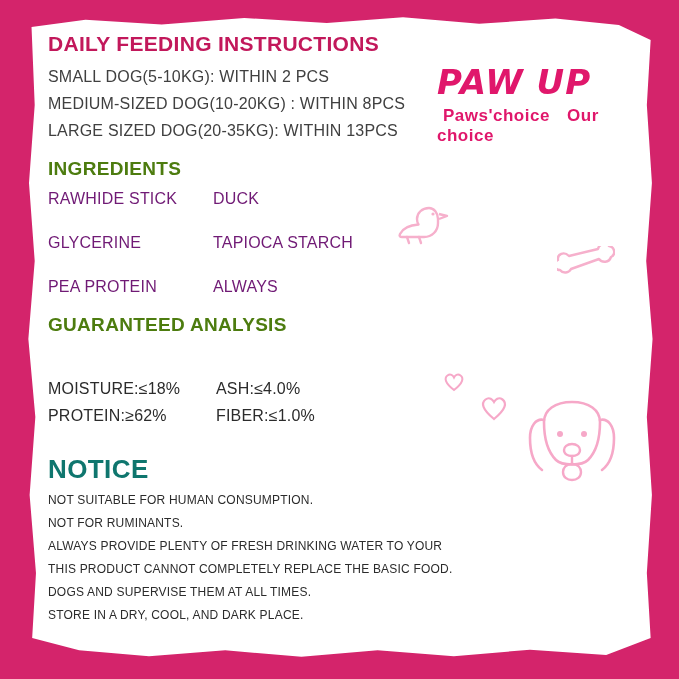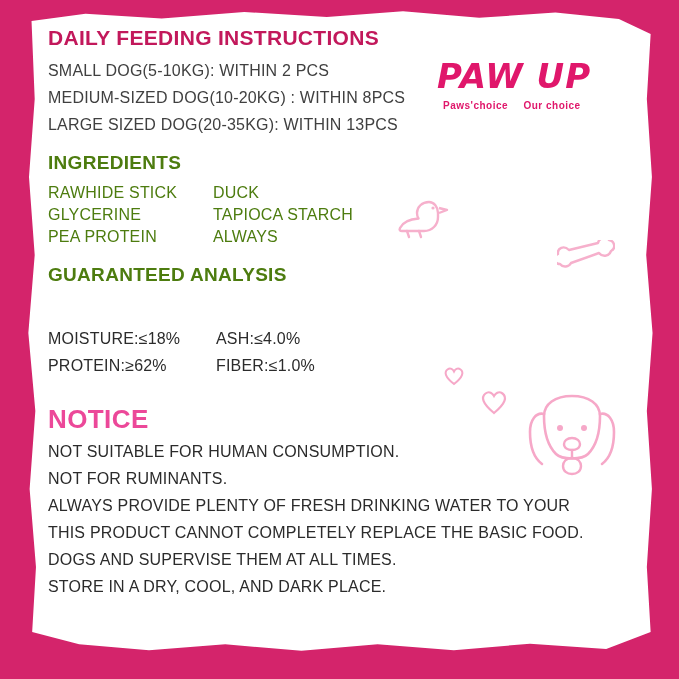--- a/index.html
+++ b/index.html
@@ -16,21 +16,21 @@
   .page {
     position: relative;
     width: 679px;
     height: 679px;
     background: #d4246b;
   }
   
   .panel {
     position: absolute;
     left: 22px;
-    top: 8px;
+    top: 14px;
     width: 635px;
     height: 650px;
     background: #ffffff;
     border-radius: 26px 30px 26px 30px;
     
     clip-path: polygon(
       1.5% 2.0%, 10% 0.9%, 22% 1.6%, 35% 0.6%, 48% 1.4%, 60% 0.5%,
       72% 1.5%, 84% 0.7%, 94% 1.7%, 99.0% 4.0%,
       98.4% 14%, 99.2% 26%, 98.3% 38%, 99.3% 50%, 98.4% 62%,
       99.2% 74%, 98.4% 86%, 99.0% 96.0%,
@@ -63,43 +63,43 @@
   .line {
     font-size: 16px;
     color: #404040;
     margin: 0 0 9px 0;
     letter-spacing: 0.2px;
   }
   .block { margin-bottom: 18px; }
   .two-col {
     display: grid;
     grid-template-columns: 165px auto;
-    row-gap: 4px;
+    row-gap: 26px;
     font-size: 16px;
-    color: #4d7c0f;
+    color: #701a75;
     letter-spacing: 0.2px;
   }
   .ga-col {
     display: grid;
     grid-template-columns: 168px auto;
     row-gap: 9px;
     font-size: 16px;
     color: #2b2b2b;
     letter-spacing: 0.2px;
     margin-top: 44px;
   }
   .notice-title {
     font-size: 26px;
-    color: #ec4899;
+    color: #0f766e;
     font-weight: bold;
     margin: 20px 0 8px 0;
     letter-spacing: 0.4px;
   }
   .notice-line {
-    font-size: 16px;
+    font-size: 12px;
     color: #2b2b2b;
     margin: 0 0 9px 0;
     letter-spacing: 0.2px;
   }
   
   .logo {
     position: absolute;
     right: 30px;
     top: 48px;
     width: 190px;
@@ -108,21 +108,21 @@
   .logo-main {
     font-family: "DejaVu Sans", sans-serif;
     font-size: 34px;
     font-weight: bold;
     color: #e0176b;
     letter-spacing: 1px;
     font-style: italic;
   }
   .logo-sub {
     margin-top: 4px;
-    font-size: 10px;
+    font-size: 17px;
     color: #e0176b;
     font-weight: bold;
     letter-spacing: 0.5px;
   }
   .logo-sub span { margin: 0 6px; }
   
   .deco { position: absolute; pointer-events: none; }
   .duck { right: 208px; top: 180px; }
   .bone { right: 42px; top: 232px; }
   .dog  { right: 28px; top: 378px; }

